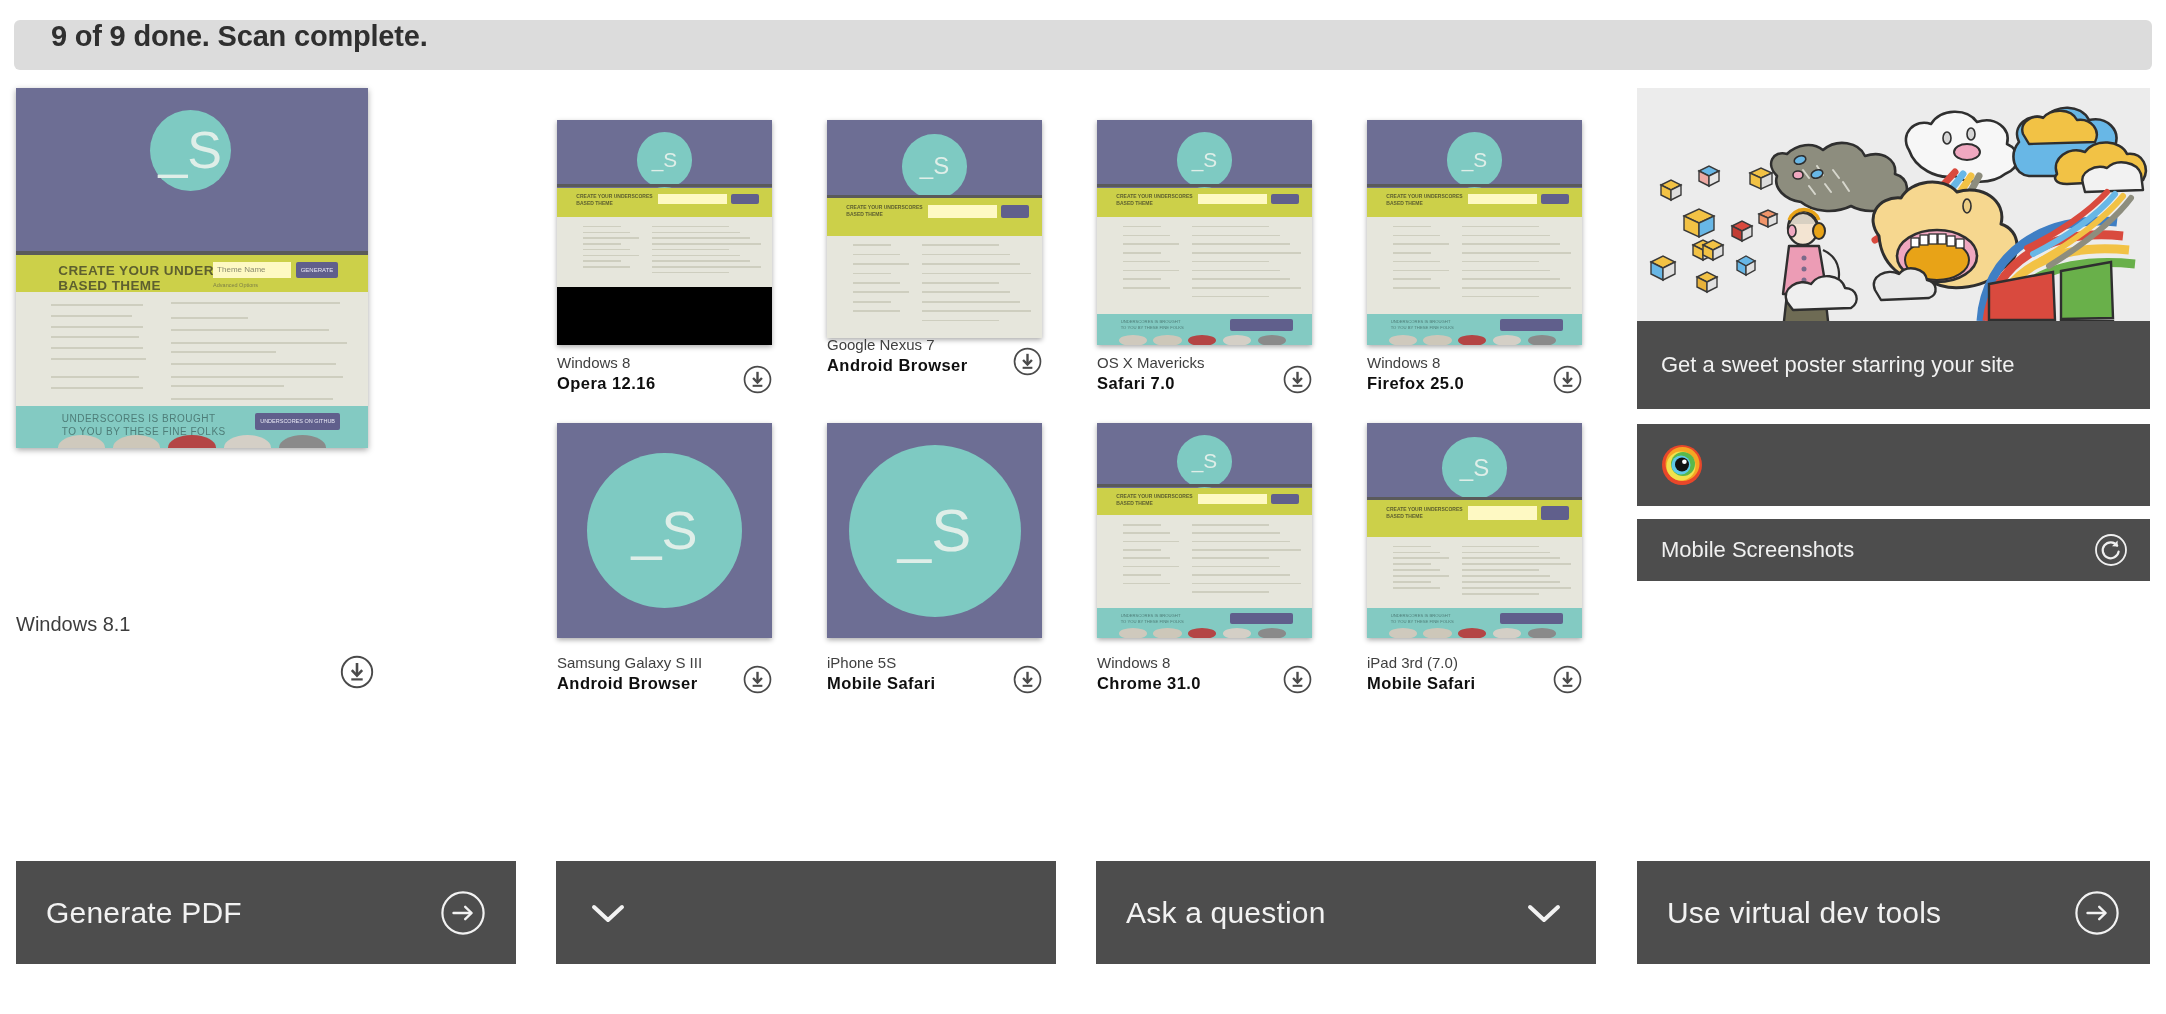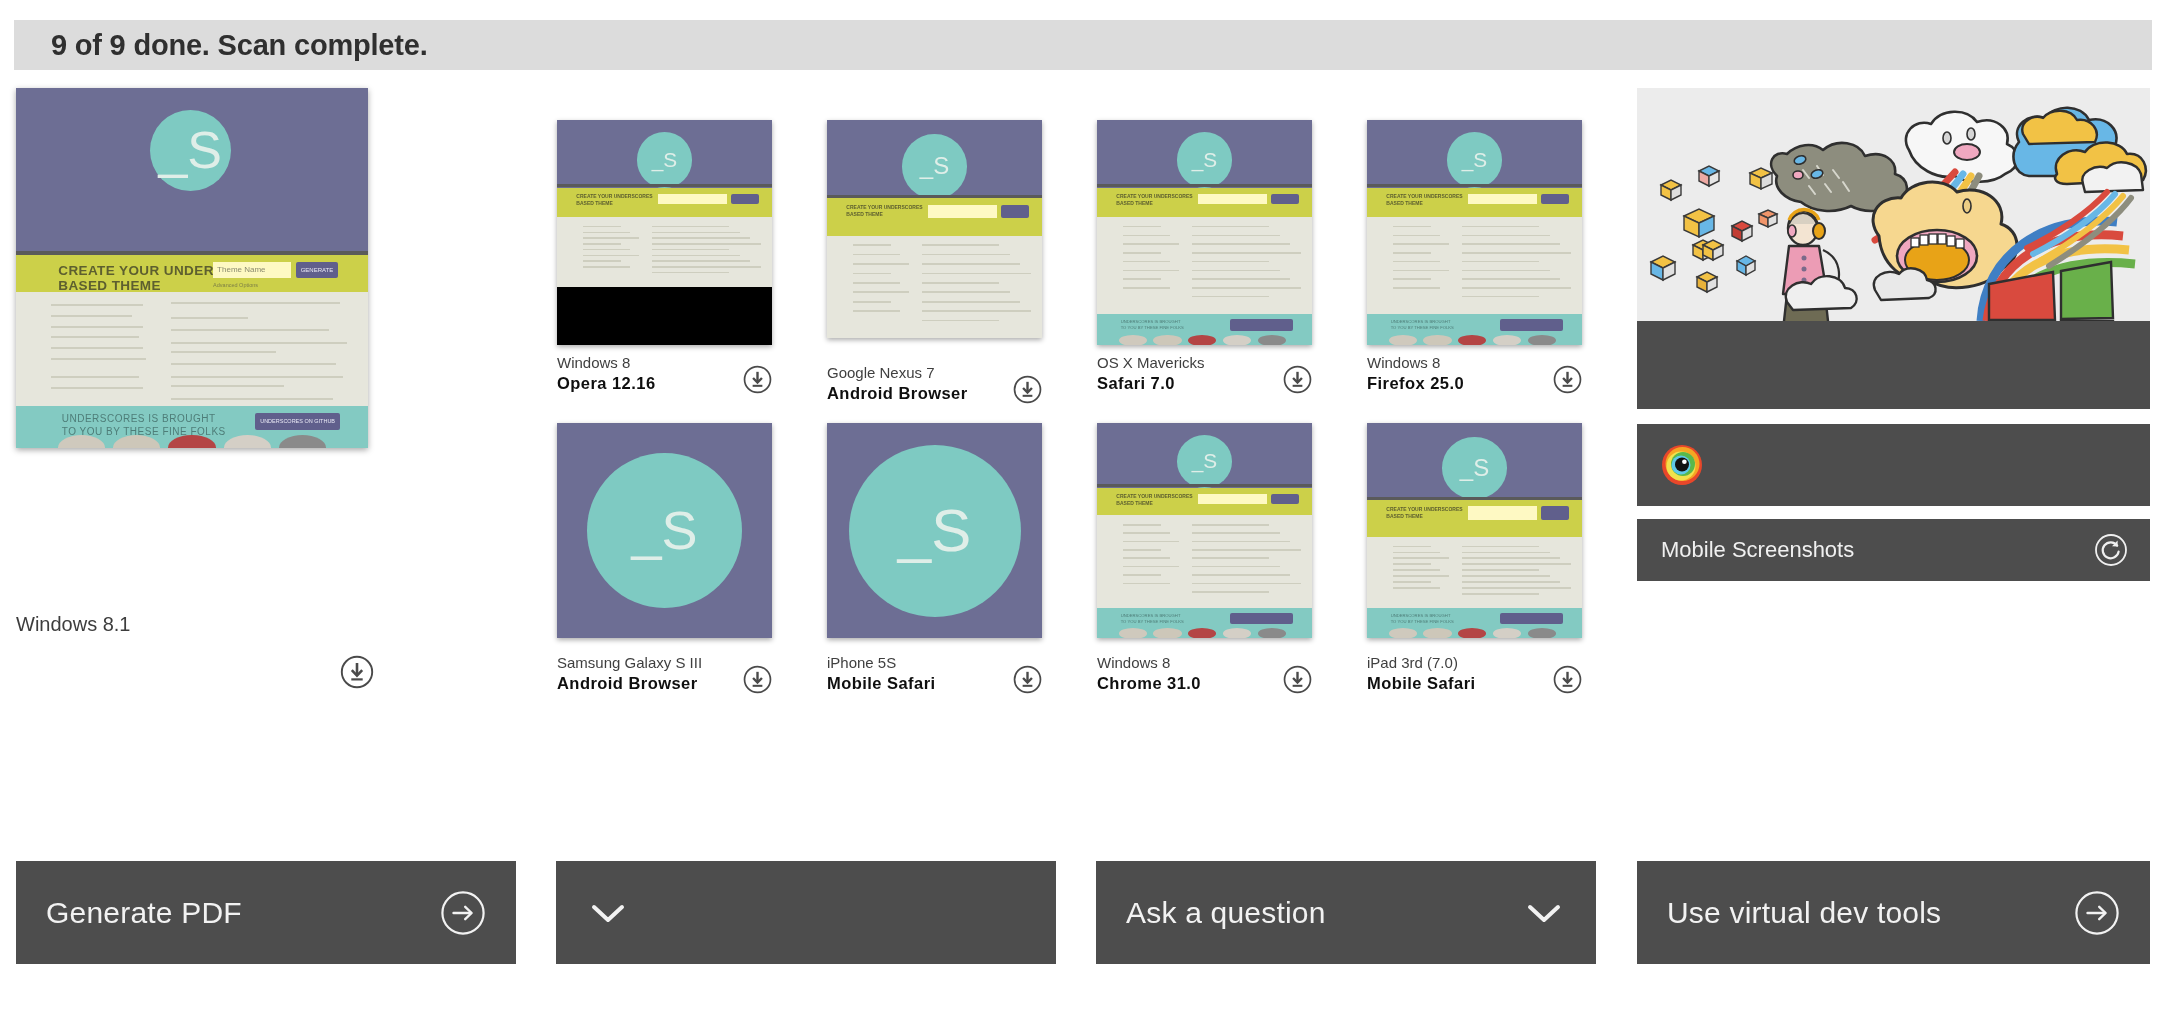--- a/index.html
+++ b/index.html
@@ -11,21 +11,21 @@
     font-family: "Liberation Sans", sans-serif;
     overflow: hidden;
   }
 
   
   .status-bar {
     position: absolute;
     left: 14px; top: 20px;
     width: 2138px; height: 50px;
     background: #dcdcdc;
-    display: flex; align-items: center;
+    display: flex;  border-radius: 6px;
   }
   .status-text {
     font-size: 29px;
     font-weight: 600;
     color: #2f2f2f;
     margin-left: 37px;
     letter-spacing: -0.2px;
   }
 
   
@@ -275,21 +275,21 @@
           <div class="pv-line" style="left:44%;top:78.66666666666666%;width:41%;height:1.6px"></div>
           <div class="pv-line" style="left:12%;top:78.66666666666666%;width:26%;height:1.6px"></div>
           <div class="pv-line" style="left:44%;top:83%;width:46%;height:1.6px"></div>
           <div class="pv-line" style="left:12%;top:83%;width:18%;height:1.6px"></div>
           <div class="pv-line" style="left:44%;top:87.33333333333333%;width:51%;height:1.6px"></div>
           <div class="pv-line" style="left:12%;top:87.33333333333333%;width:22%;height:1.6px"></div>
           <div class="pv-line" style="left:44%;top:91.66666666666666%;width:36%;height:1.6px"></div>
 
       </div>
        </div>
-       <div class="thumb-meta" style="top:240px">
+       <div class="thumb-meta" style="top:212px">
          <div class="thumb-text">
            <div class="t-os">Google Nexus 7</div>
            <div class="t-br">Android Browser</div>
          </div>
          <div class="dl-icon">
     <svg width="29" height="29" viewBox="0 0 34 34">
       <circle cx="17" cy="17" r="15.2" fill="none" stroke="#4a4a4a" stroke-width="2"></circle>
       <path d="M17 8 L17 19.2" stroke="#4a4a4a" stroke-width="2.8" fill="none"></path>
       <path d="M11.8 15.2 L17 20.6 L22.2 15.2" fill="none" stroke="#4a4a4a" stroke-width="2.8"></path>
       <path d="M11.3 24.4 L22.7 24.4" stroke="#4a4a4a" stroke-width="2.4"></path>
@@ -758,20 +758,21 @@
 
     <g stroke="#2f2f2f" stroke-width="2.4">
       <path d="M352 196 L416 184 L418 232 L352 232 Z" fill="#d94a3e"></path>
       <path d="M424 183 L474 174 L476 230 L424 231 Z" fill="#69b04a"></path>
       <path d="M424 236 L476 234 L476 233 L424 233 Z" fill="#f2c245"></path>
     </g>
   </svg>
 </div>
 
 <div class="poster-cta">
+  <div class="cta-n">Get a sweet poster starring your site</div>
 </div>
 
 <div class="rail-btn" style="top:424px;height:82px;">
   <svg width="42" height="42" viewBox="0 0 42 42">
     <circle cx="21" cy="21" r="20" fill="#e8472a"></circle>
     <circle cx="21.5" cy="20" r="17" fill="#f5a623"></circle>
     <circle cx="20" cy="22" r="14.5" fill="#f2e14c"></circle>
     <circle cx="22" cy="20" r="12" fill="#5ab84a"></circle>
     <circle cx="20" cy="21" r="9.5" fill="#5fc9e8"></circle>
     <circle cx="21" cy="20.5" r="7" fill="#111111"></circle>

